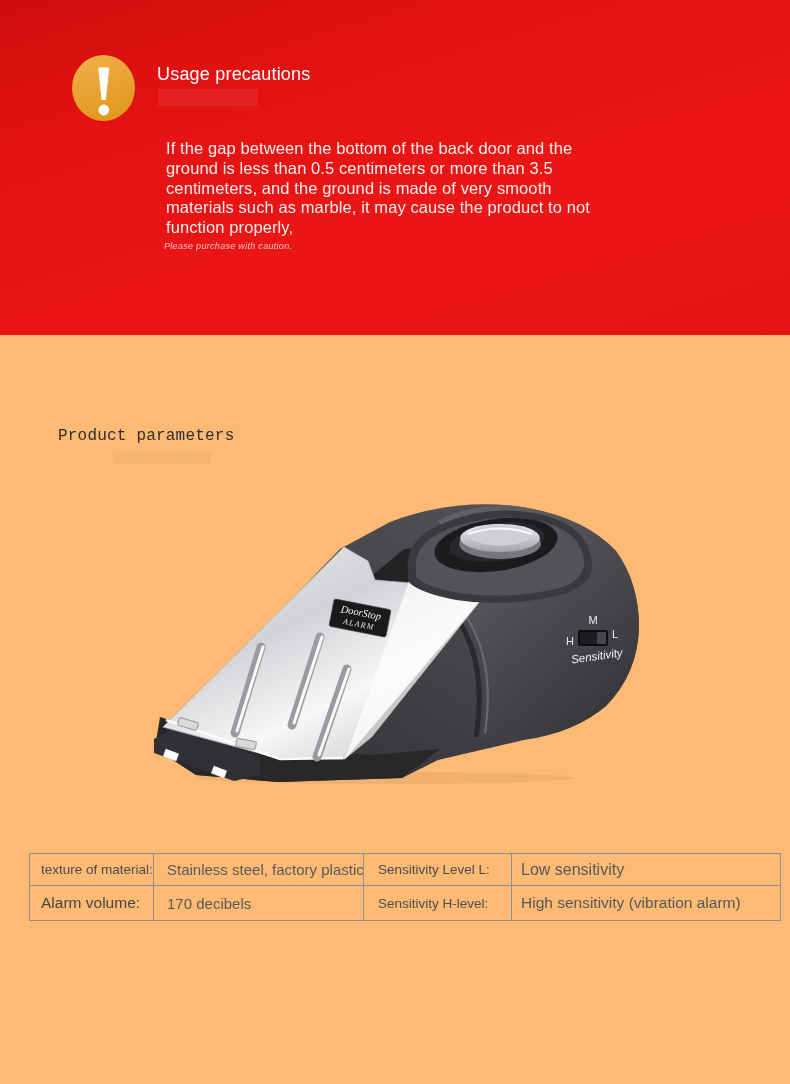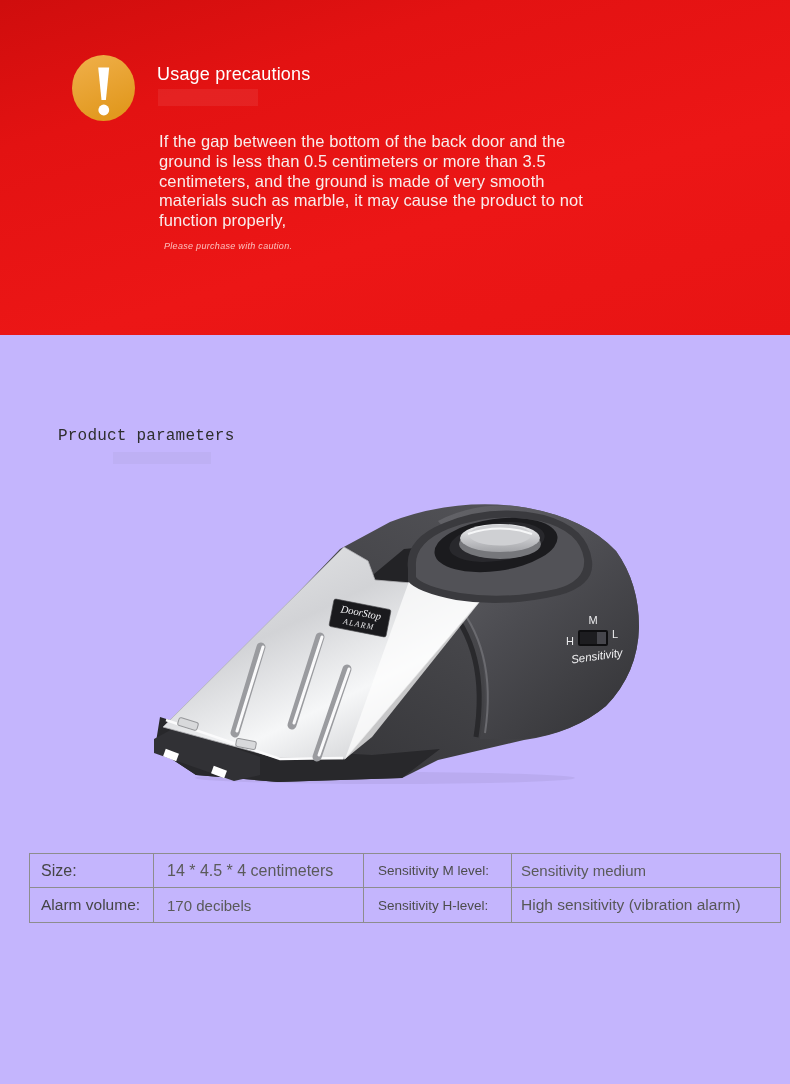--- a/index.html
+++ b/index.html
@@ -1,37 +1,37 @@
 <!DOCTYPE html>
 <html><head>
 <meta charset="utf-8">
 <style>
   html,body { margin:0; padding:0; background:#ffffff; }
   .page {
     position:relative; width:790px; height:1084px; margin:0 auto;
-    background:#c4b5fd; overflow:hidden;
+    background:#fdba74; overflow:hidden;
     font-family:"Liberation Sans", sans-serif;
   }
 
   
   .banner {
     position:absolute; left:0; top:0; width:790px; height:335px;
     background:linear-gradient(163deg, #cf0d0d 0%, #e31212 26%, #ec1616 62%, #e81414 100%);
   }
   .warn-icon { position:absolute; left:72px; top:55px; width:63px; height:66px; }
   .banner-title {
     position:absolute; left:157px; top:64px; margin:0;
     font-size:18px; font-weight:400; color:#ffffff; letter-spacing:0.2px;
   }
   .title-ghost {
     position:absolute; left:158px; top:89px; width:100px; height:17px;
     background:rgba(255,255,255,0.07);
   }
   .banner-body {
-    position:absolute; left:159px; top:132px; width:540px; margin:0;
+    position:absolute; left:159px; top:132px; width:540px; margin:7px;
     font-size:16.5px; line-height:19.8px; color:#f9edec;
     white-space:pre-line; letter-spacing:0.1px;
   }
   .banner-note {
     position:absolute; left:164px; top:241px; margin:0;
     font-size:9px; color:rgba(255,221,218,0.85); letter-spacing:0.3px;font-style:italic;
   }
 
   
   .section-heading {
@@ -181,25 +181,25 @@
   </div>
 
   <table class="spec-table">
     <colgroup>
         <col style="width:124px">
         <col style="width:210px">
         <col style="width:148px">
         <col style="width:269px">
       </colgroup>
     <tbody>
-      <tr class="r2">
-        <td class="c0 lab">Size:</td>
-        <td class="c1 val-l">14 * 4.5 * 4 centimeters</td>
-        <td class="c2 lab-s">Sensitivity M level:</td>
-        <td class="c3 val">Sensitivity medium</td>
+      <tr class="r1">
+        <td class="c0 lab-s">texture of material:</td>
+        <td class="c1 val">Stainless steel, factory plastic</td>
+        <td class="c2 lab-s">Sensitivity Level L:</td>
+        <td class="c3 val-l">Low sensitivity</td>
       </tr>
       <tr class="r3">
         <td class="c0 lab-m">Alarm volume:</td>
         <td class="c1 val">170 decibels</td>
         <td class="c2 lab-s">Sensitivity H-level:</td>
         <td class="c3 val-m">High sensitivity (vibration alarm)</td>
       </tr>
     </tbody>
   </table>
 

